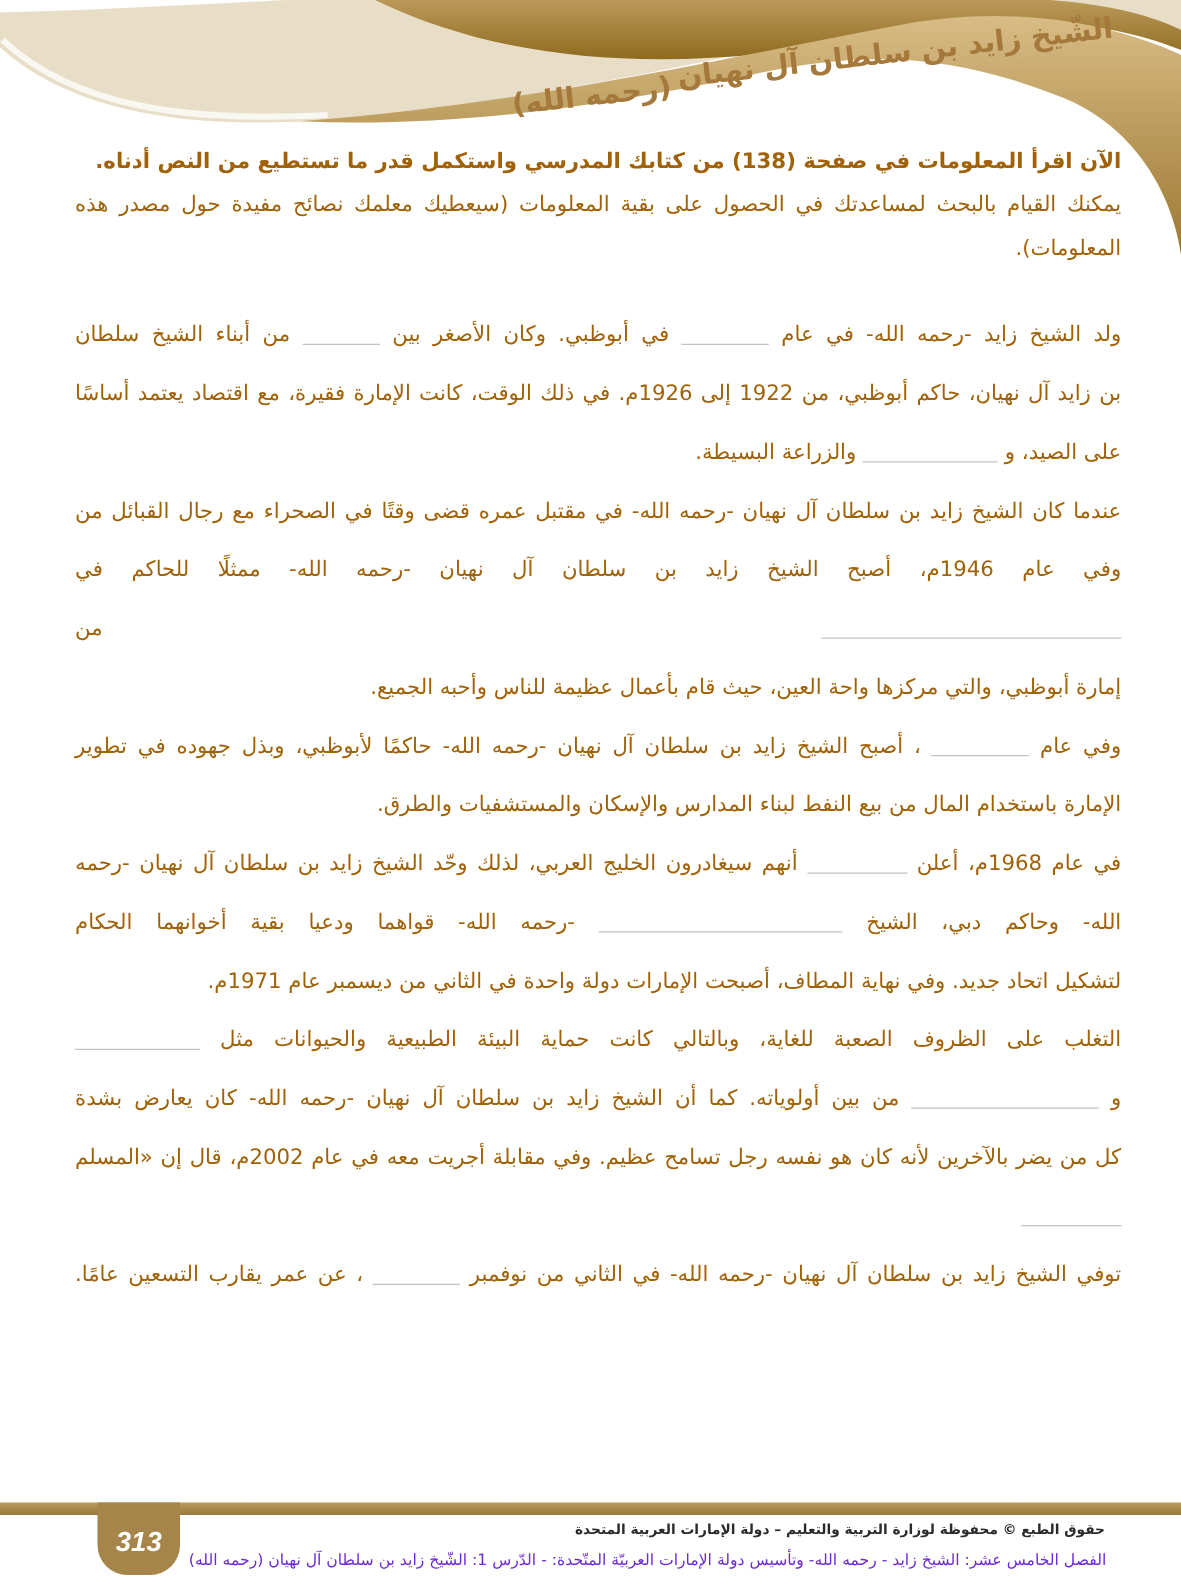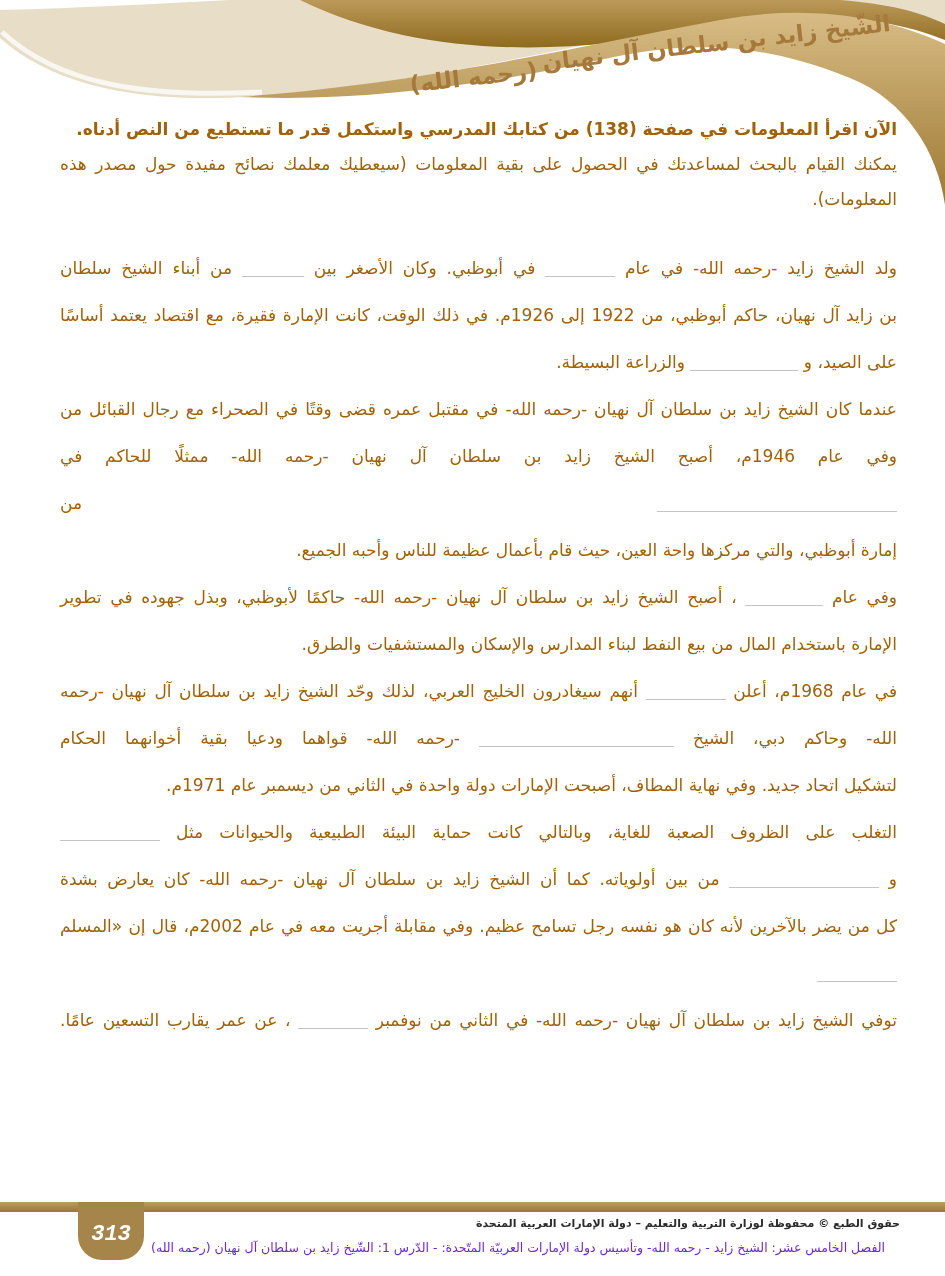--- a/index.html
+++ b/index.html
@@ -31,25 +31,25 @@
   .foot-bar{
     position:absolute;left:0;top:1202px;width:945px;height:10px;
     background:linear-gradient(180deg,#bb9c61,#96783c);
   }
   .page-tab{
     position:absolute;left:78px;top:1202px;width:66px;height:58px;
     background:#a5854a;border-radius:0 0 24px 24px;
     display:flex;align-items:center;justify-content:center;
   }
   .page-tab span{
-    color:#ffffff;font-family:Liberation Mono, monospace;
+    color:#ffffff;font-family:Liberation Sans, sans-serif;
     font-style:italic;font-weight:bold;font-size:22px;padding-top:6px;
   }
   .foot-copyright{
-    position:absolute;top:1217px;right:45px;direction:rtl;
+    position:absolute;top:1217px;right:61px;direction:rtl;
     font-size:11px;font-weight:bold;color:#2b2b2b;
   }
   .foot-chapter{
     position:absolute;top:1240px;right:60px;direction:rtl;
     font-size:12.5px;color:#6d28d9;
   }
 </style>
 </head>
 <body>
 

